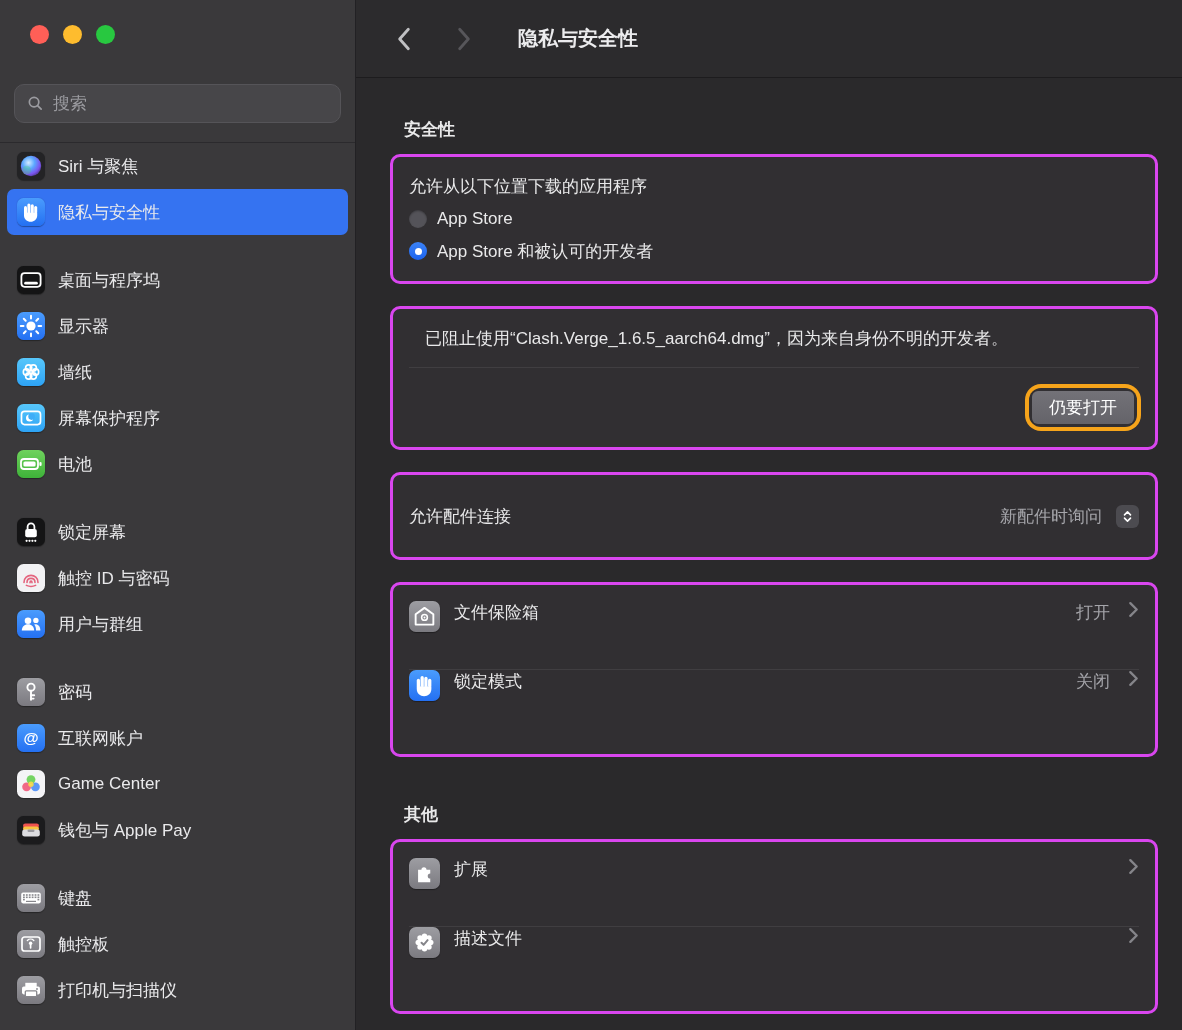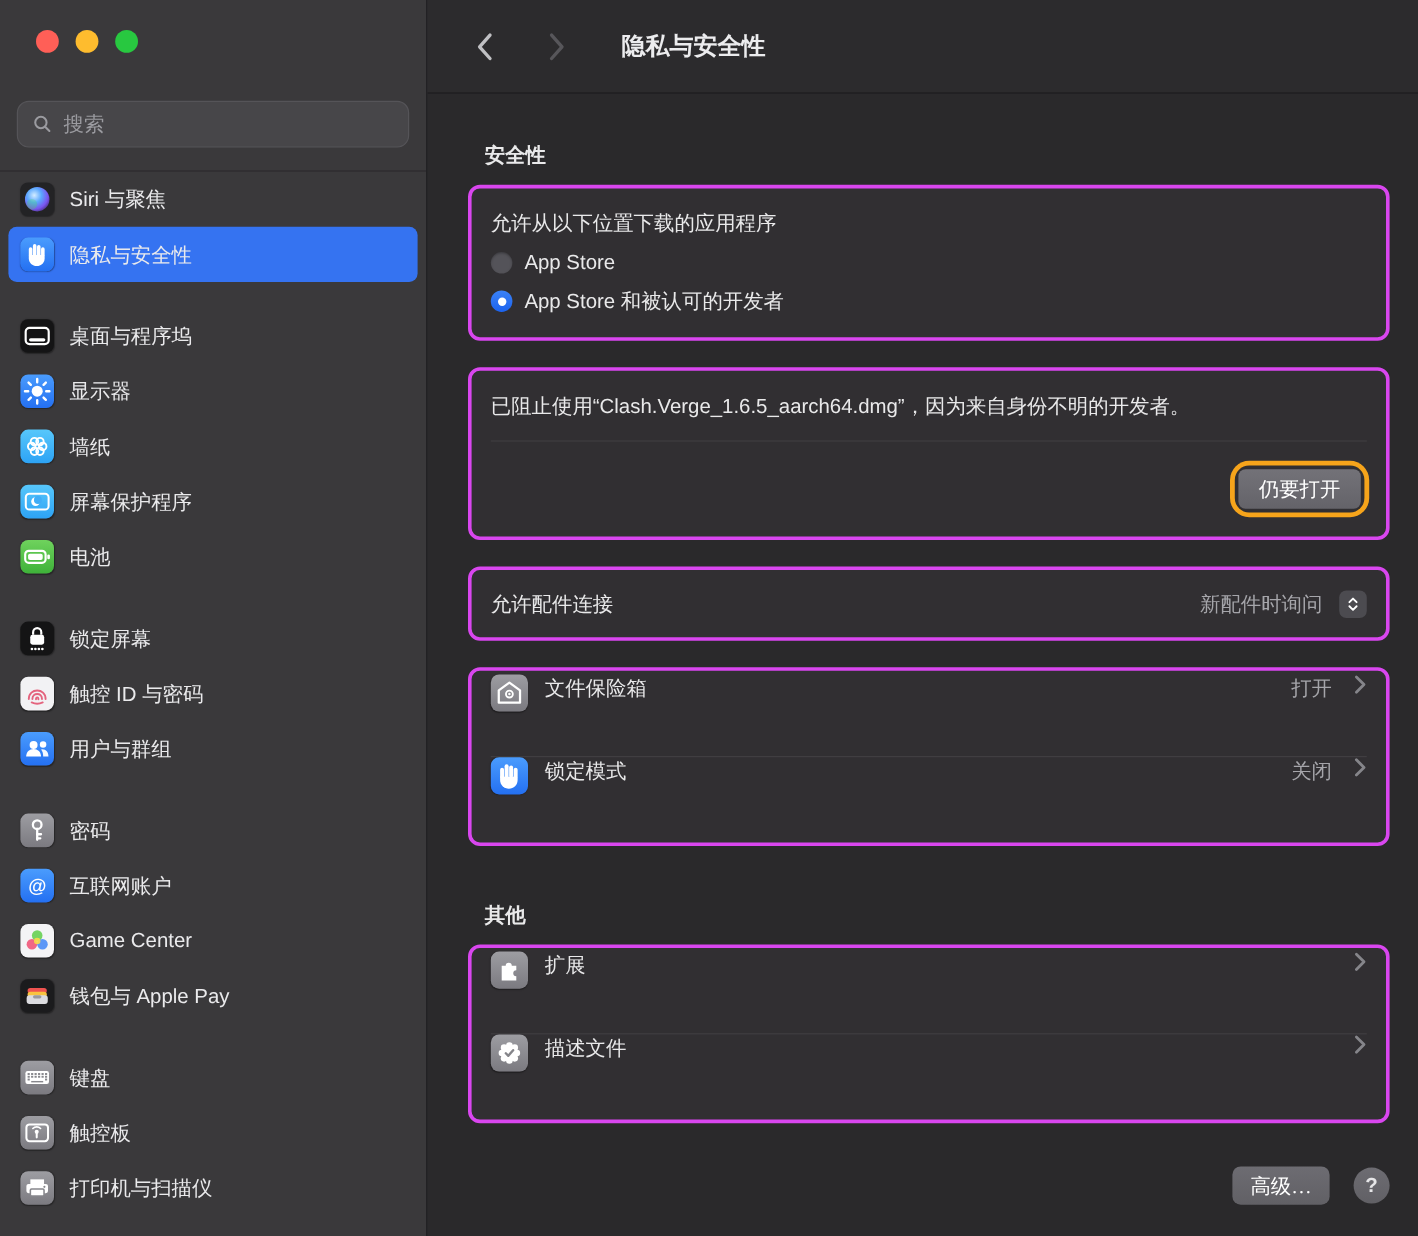--- a/index.html
+++ b/index.html
@@ -38,32 +38,32 @@
     display:flex; align-items:center; padding-left:40px; flex:0 0 auto; }
   .nav-btn { width:20px; height:26px; display:inline-flex; align-items:center; }
   .nav-btn + .nav-btn { margin-left:40px; }
   .m-title { margin-left:42px; color:#ececee; font-size:20px; font-weight:700; }
 
   .content { flex:1 1 auto; padding:40px 24px 0 34px; overflow:hidden; }
   .sec-heading { color:#e9e9ea; font-size:17px; font-weight:700; margin:0 0 13px 14px; }
   .sec-heading.other { margin-top:46px; }
   .card { background:#312f32; border:3px solid #d946ef; border-radius:10px;
     padding:14px 16px; margin-bottom:22px; }
-  .card.tight { padding:3px 16px; }
+  .card.tight { padding:16px 16px; }
 
   .allow-label { color:#e9e9ea; font-size:17px; line-height:32px; }
   .radio-row { display:flex; align-items:center; gap:10px; height:32px; }
   .radio { width:18px; height:18px; border-radius:50%; background:#545359;
     box-shadow:inset 0 1px 2px rgba(0,0,0,.3); position:relative; flex:0 0 auto; }
   .radio.selected { background:linear-gradient(180deg,#3b82f7,#1c63ee); box-shadow:none; }
   .radio.selected::after { content:""; position:absolute; left:50%; top:50%; width:7px; height:7px;
     margin:-3.5px 0 0 -3.5px; border-radius:50%; background:#fff; }
   .radio-label { color:#e9e9ea; font-size:17px; }
 
-  .blocked-msg { color:#e9e9ea; font-size:17px; line-height:32px; max-width:690px; }
+  .blocked-msg { color:#e9e9ea; font-size:17px; line-height:32px; max-width:690px;margin-left:16px; }
   .card-divider { border-top:1px solid #403e41; margin:12px 0; }
   .blocked-btn-row { display:flex; justify-content:flex-end; padding:8px 2px 6px 0; }
   .ring { display:inline-block; border-radius:12px; box-shadow:0 0 0 4px #f6a41b; padding:3px; }
   .gray-btn { background:linear-gradient(180deg,#737278,#646369); color:#fff; font-size:17px;
     border:none; border-radius:6px; padding:5px 17px; height:33px;
     font-family:"Liberation Sans", sans-serif; }
 
   .row { display:flex; align-items:center; gap:14px; }
   .row.accessory { height:50px; }
   .row-label { color:#e9e9ea; font-size:17px; }

